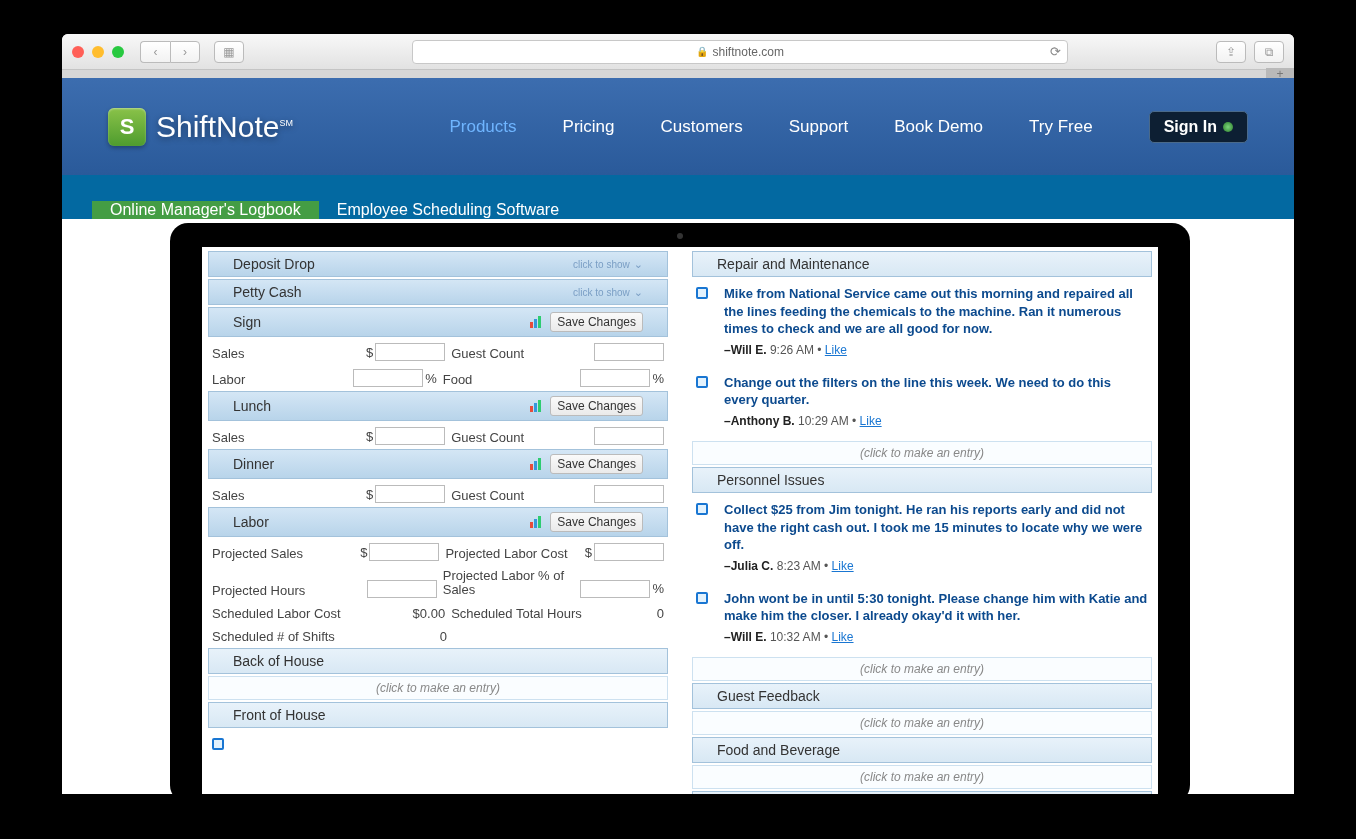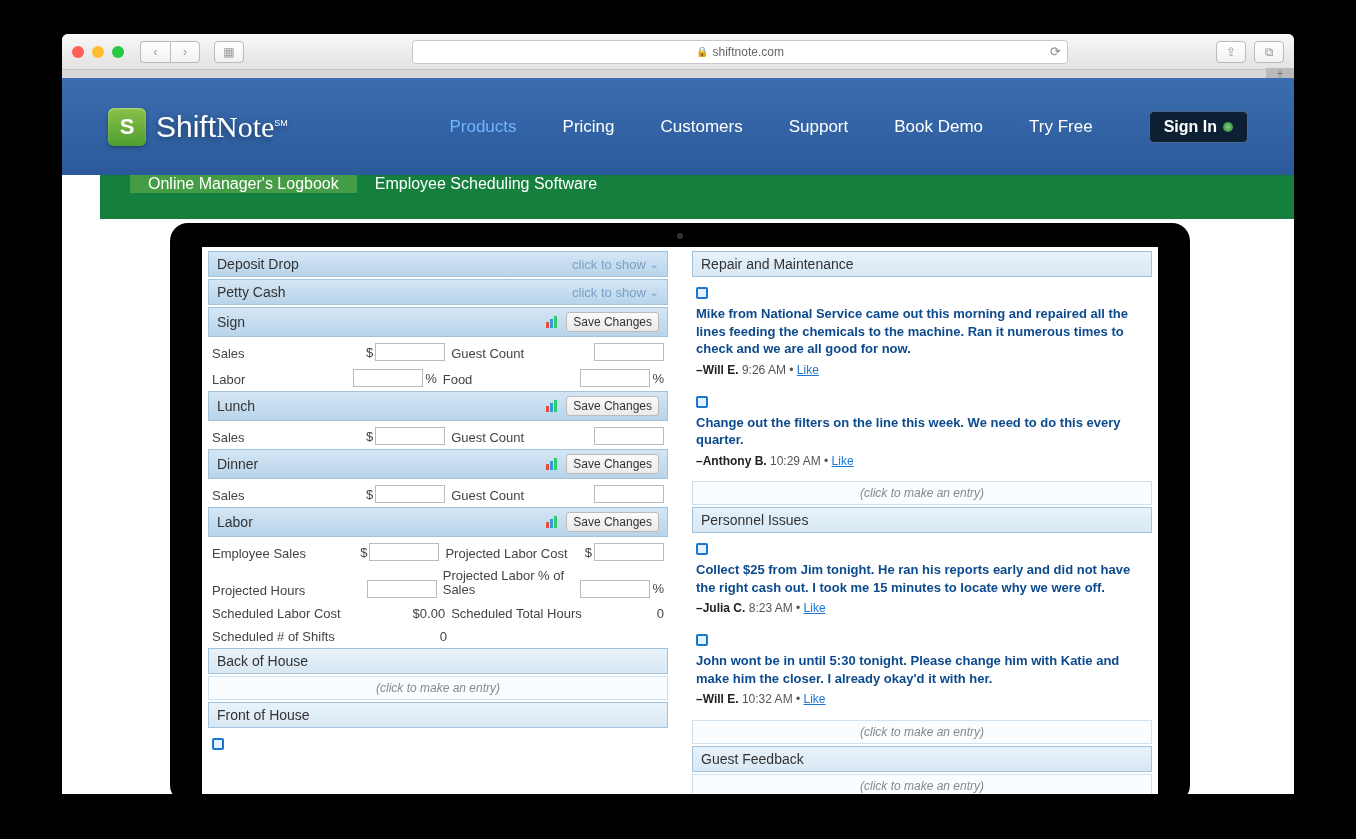--- a/index.html
+++ b/index.html
@@ -23,63 +23,63 @@
 .rightbtns { display: flex; gap: 8px; }
 .tabstrip { height: 8px; background: #d7d7d7; position: relative; }
 .newtab { position: absolute; right: 0; top: -2px; width: 28px; height: 14px; background: #b9b9b9; color: #777; font-size: 12px; text-align: center; border-radius: 0 0 0 3px; line-height: 12px; }
 
 
 .page { position: relative; height: calc(100% - 44px); background: #fff; overflow: hidden; }
 .site-header { height: 97px; background: linear-gradient(#3c6daf,#2a5a9a); display: flex; align-items: center; padding: 0 46px; }
 .logo { display: flex; align-items: center; gap: 10px; }
 .logo-icon { width: 38px; height: 38px; background: linear-gradient(#8ac249,#4e9c2e); border-radius: 6px; display: flex; align-items: center; justify-content: center; color: #fff; font-weight: bold; font-size: 22px; box-shadow: inset 0 1px 2px rgba(255,255,255,0.4), 0 2px 4px rgba(0,0,0,0.3); }
 .logo-text { color: #fff; font-size: 30px; font-weight: 300; text-shadow: 0 2px 6px rgba(0,0,0,0.4); }
-.logo-text b { font-weight: 500; font-family: Liberation Serif, serif; }
+.logo-text b { font-weight: 500; }
 .logo-sm { font-size: 9px; vertical-align: super; }
 .mainnav { margin-left: auto; display: flex; align-items: center; gap: 46px; }
 .mainnav a { color: #fff; font-size: 17px; text-decoration: none; cursor: pointer; }
 .mainnav a.active { color: #6fb5ff; }
 .signin { background: #0d1f33; border: 1px solid #4a6a8a; border-radius: 5px; padding: 6px 14px; color: #fff; font-weight: bold; font-size: 16px; display: flex; align-items: center; gap: 6px; cursor: pointer; margin-left: 10px; }
 .signin .dot { width: 10px; height: 10px; background: radial-gradient(#7ad47a,#2a7a2a); border-radius: 50%; }
 
-.subnav { height: 44px; background: #15803d; display: flex; align-items: flex-start; margin-left: 38px; }
+.subnav { height: 44px; background: #0369a1; display: flex; align-items: flex-end; }
 .subnav .gutter { width: 30px; }
 .subnav a { display: flex; align-items: center; padding: 0 18px; color: #fff; font-size: 16px; text-decoration: none; cursor: pointer; }
 .subnav a.active { background: #449d44; }
 
 
 .laptop { position: absolute; left: 108px; top: 145px; width: 1020px; height: 580px; }
 .laptop-frame { position: absolute; inset: 0; background: #000; border-radius: 18px; padding: 24px 32px 0; }
 .laptop-camera { position: absolute; top: 10px; left: 50%; transform: translateX(-50%); width: 6px; height: 6px; background: #333; border-radius: 50%; }
 .laptop-screen { background: #fff; height: 100%; display: flex; gap: 24px; padding: 4px 6px 0; overflow: hidden; }
 .col { flex: 1; min-width: 0; }
 
-.section-head { background: linear-gradient(#d4e6f5,#b8d4ea); border: 1px solid #a3c2db; padding: 4px 8px; font-size: 14px; color: #333; display: flex; align-items: center; margin-bottom: 2px; }
+.section-head { background: linear-gradient(#d4e6f5,#b8d4ea); border: 1px solid #a3c2db; padding: 4px 24px; font-size: 14px; color: #333; display: flex; align-items: center; margin-bottom: 2px; }
 .section-head.lt { background: linear-gradient(#e8f2fa,#d8e8f4); }
-.section-head .hint { margin-left: auto; color: #7a9ec4; font-size: 13px; }
+.section-head .hint { margin-left: auto; color: #7a9ec4; font-size: 10px; }
 .section-head .chev { color: #7a9ec4; margin-left: 4px; font-size: 11px; }
 .section-head .chart { margin-left: auto; margin-right: 6px; width: 14px; height: 12px; display: flex; align-items: flex-end; gap: 1px; }
 .section-head .chart span { width: 3px; }
 .section-head .chart span:nth-child(1){height:6px;background:#e74c3c;}
 .section-head .chart span:nth-child(2){height:9px;background:#3498db;}
 .section-head .chart span:nth-child(3){height:12px;background:#2ecc71;}
 .savebtn { background: linear-gradient(#fafafa,#eaeaea); border: 1px solid #bbb; border-radius: 3px; font-size: 12px; padding: 2px 6px; color: #333; cursor: pointer; }
 
 .row2 { display: flex; padding: 4px 4px; font-size: 13px; color: #444; align-items: flex-end; }
 .row2 .c1 { width: 135px; }
 .row2 .c2 { width: 100px; display: flex; align-items: center; justify-content: flex-end; gap: 2px; }
 .row2 .c3 { width: 150px; padding-left: 6px; }
 .row2 .c4 { flex: 1; display: flex; align-items: center; justify-content: flex-end; gap: 2px; }
 .row2 input { width: 70px; height: 18px; border: 1px solid #bbb; font-size: 12px; padding: 0 2px; }
 .row2 .sym { font-size: 13px; }
 .row2 .val { text-align: right; width: 70px; }
 
 .entry-prompt { border: 1px solid #cde1f0; background: #fafdff; text-align: center; font-style: italic; color: #888; font-size: 12px; padding: 4px; margin: 2px 0; cursor: pointer; }
 
-.note { display: flex; gap: 6px; padding: 6px 4px 10px; font-size: 13px; color: #0c4a8e; flex-direction: column; }
+.note { display: flex; gap: 16px; padding: 6px 4px 10px; font-size: 13px; color: #0c4a8e; }
 .note .bullet { width: 12px; height: 12px; border: 2px solid #1976d2; border-radius: 2px; flex-shrink: 0; margin-top: 2px; background: #e3f2fd; }
 .note .body { flex: 1; font-weight: bold; line-height: 1.35; }
 .note .meta { font-weight: bold; color: #222; margin-top: 4px; font-size: 12px; }
 .note .meta .author { color: #222; }
 .note .meta .time { font-weight: normal; color: #555; margin-top: 17px; }
 .note .meta .like { color: #1976d2; text-decoration: underline; cursor: pointer; font-weight: normal; }
 </style>
 </head>
 <body>
 
@@ -230,21 +230,21 @@
             <div class="section-head">
               <span>Labor</span>
               <span class="chart">
                   <span></span>
                   <span></span>
                   <span></span>
                 </span>
               <button class="savebtn">Save Changes</button>
             </div>
             <div class="row2">
-              <div class="c1">Employee Sales</div>
+              <div class="c1">Projected Sales</div>
               <div class="c2">
                   <span class="sym">$</span>
                   <input style="">
                 </div>
               <div class="c3">Projected Labor Cost</div>
               <div class="c4">
                   <span class="sym">$</span>
                   <input style="">
                 </div>
             </div>

